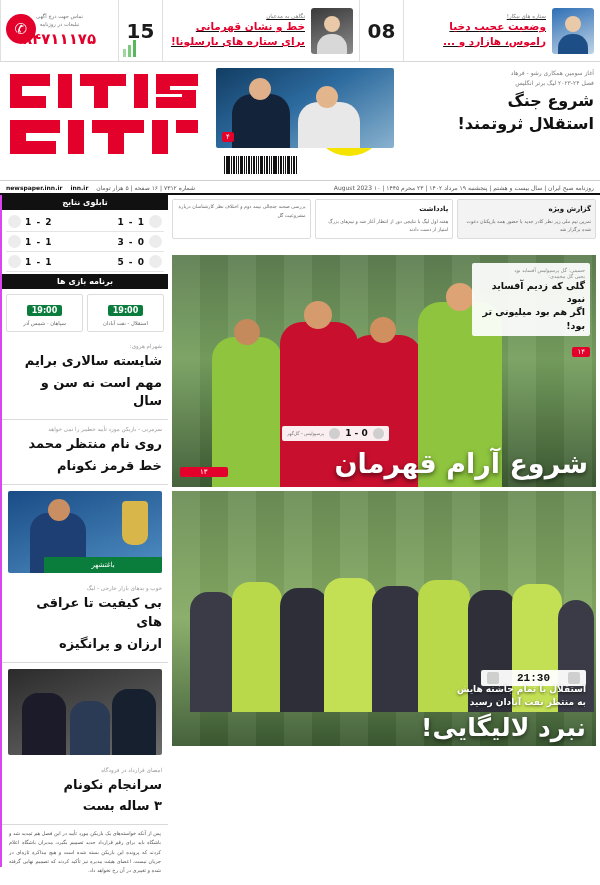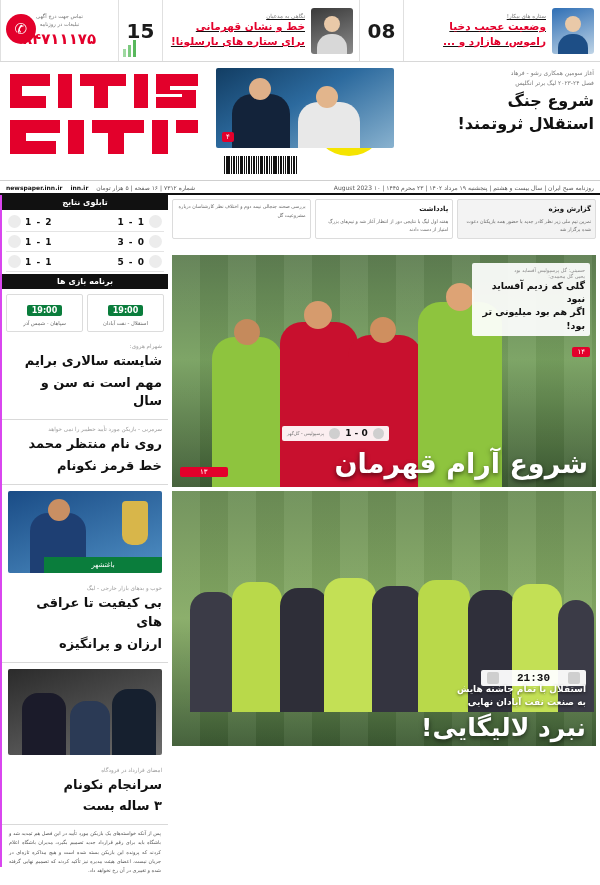--- a/index.html
+++ b/index.html
@@ -285,21 +285,21 @@
         </div>
 
         <div class="timebug">
           <div class="ico"></div>
           <div class="t">21:30</div>
           <div class="ico"></div>
         </div>
 
         <div class="sub2">
           <div>استقلال با تمام جاشنه هایش</div>
-          <div>به صنعت نفت آبادان نهایی</div>
+          <div>به منتظر نفت آبادان رسید</div>
         </div>
 
         <div class="headline-big2">نبرد لالیگایی!</div>
       </div>
     </div>
 
     <div class="col-left">
 
       <div class="sec-head">تابلوی نتایج</div>
       <div class="score-rows">

